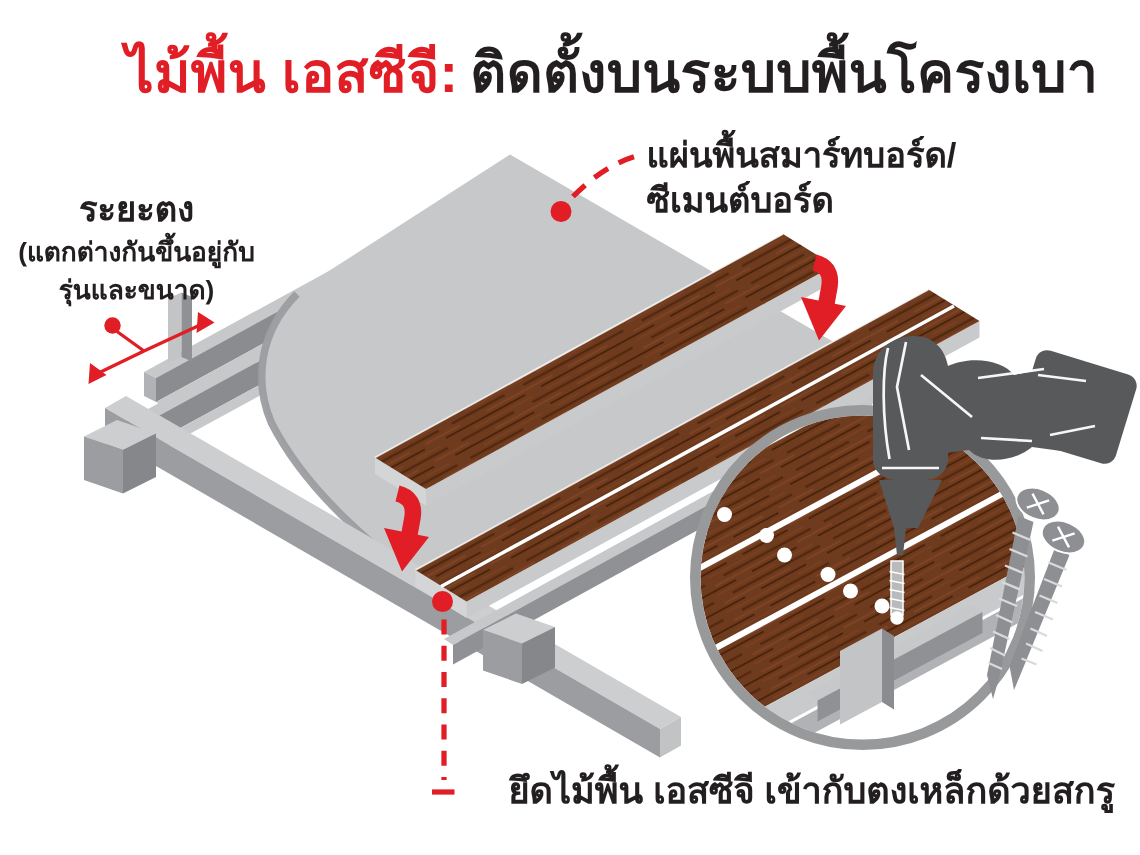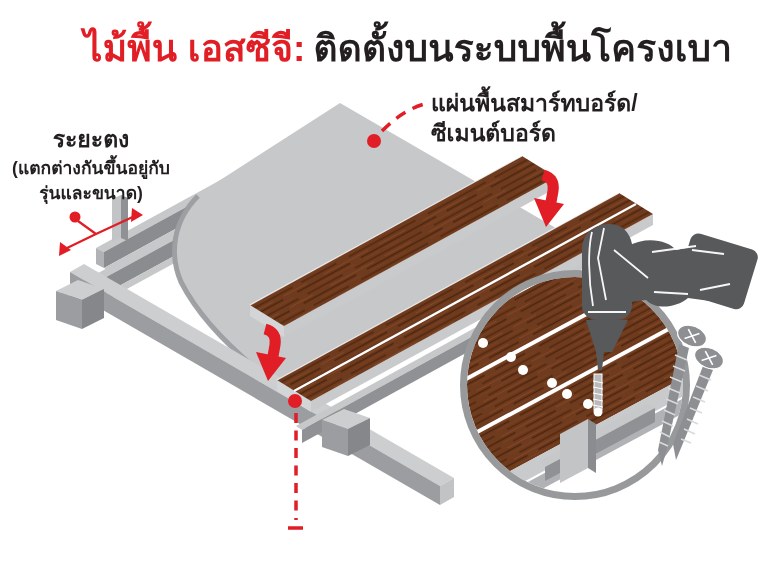--- a/index.html
+++ b/index.html
@@ -216,14 +216,17 @@
     <span class="hd">ระยะตง</span>
     <span class="nt">(แตกต่างกันขึ้นอยู่กับ</span>
     <span class="nt">รุ่นและขนาด)</span>
   </div>
 
   <div class="callout co-board">
     <span>แผ่นพื้นสมาร์ทบอร์ด/</span>
     <span>ซีเมนต์บอร์ด</span>
   </div>
 
+  <div class="callout co-screw">
+    <span>ยึดไม้พื้น เอสซีจี เข้ากับตงเหล็กด้วยสกรู</span>
+  </div>
 
 </div>
 
 </body></html>

